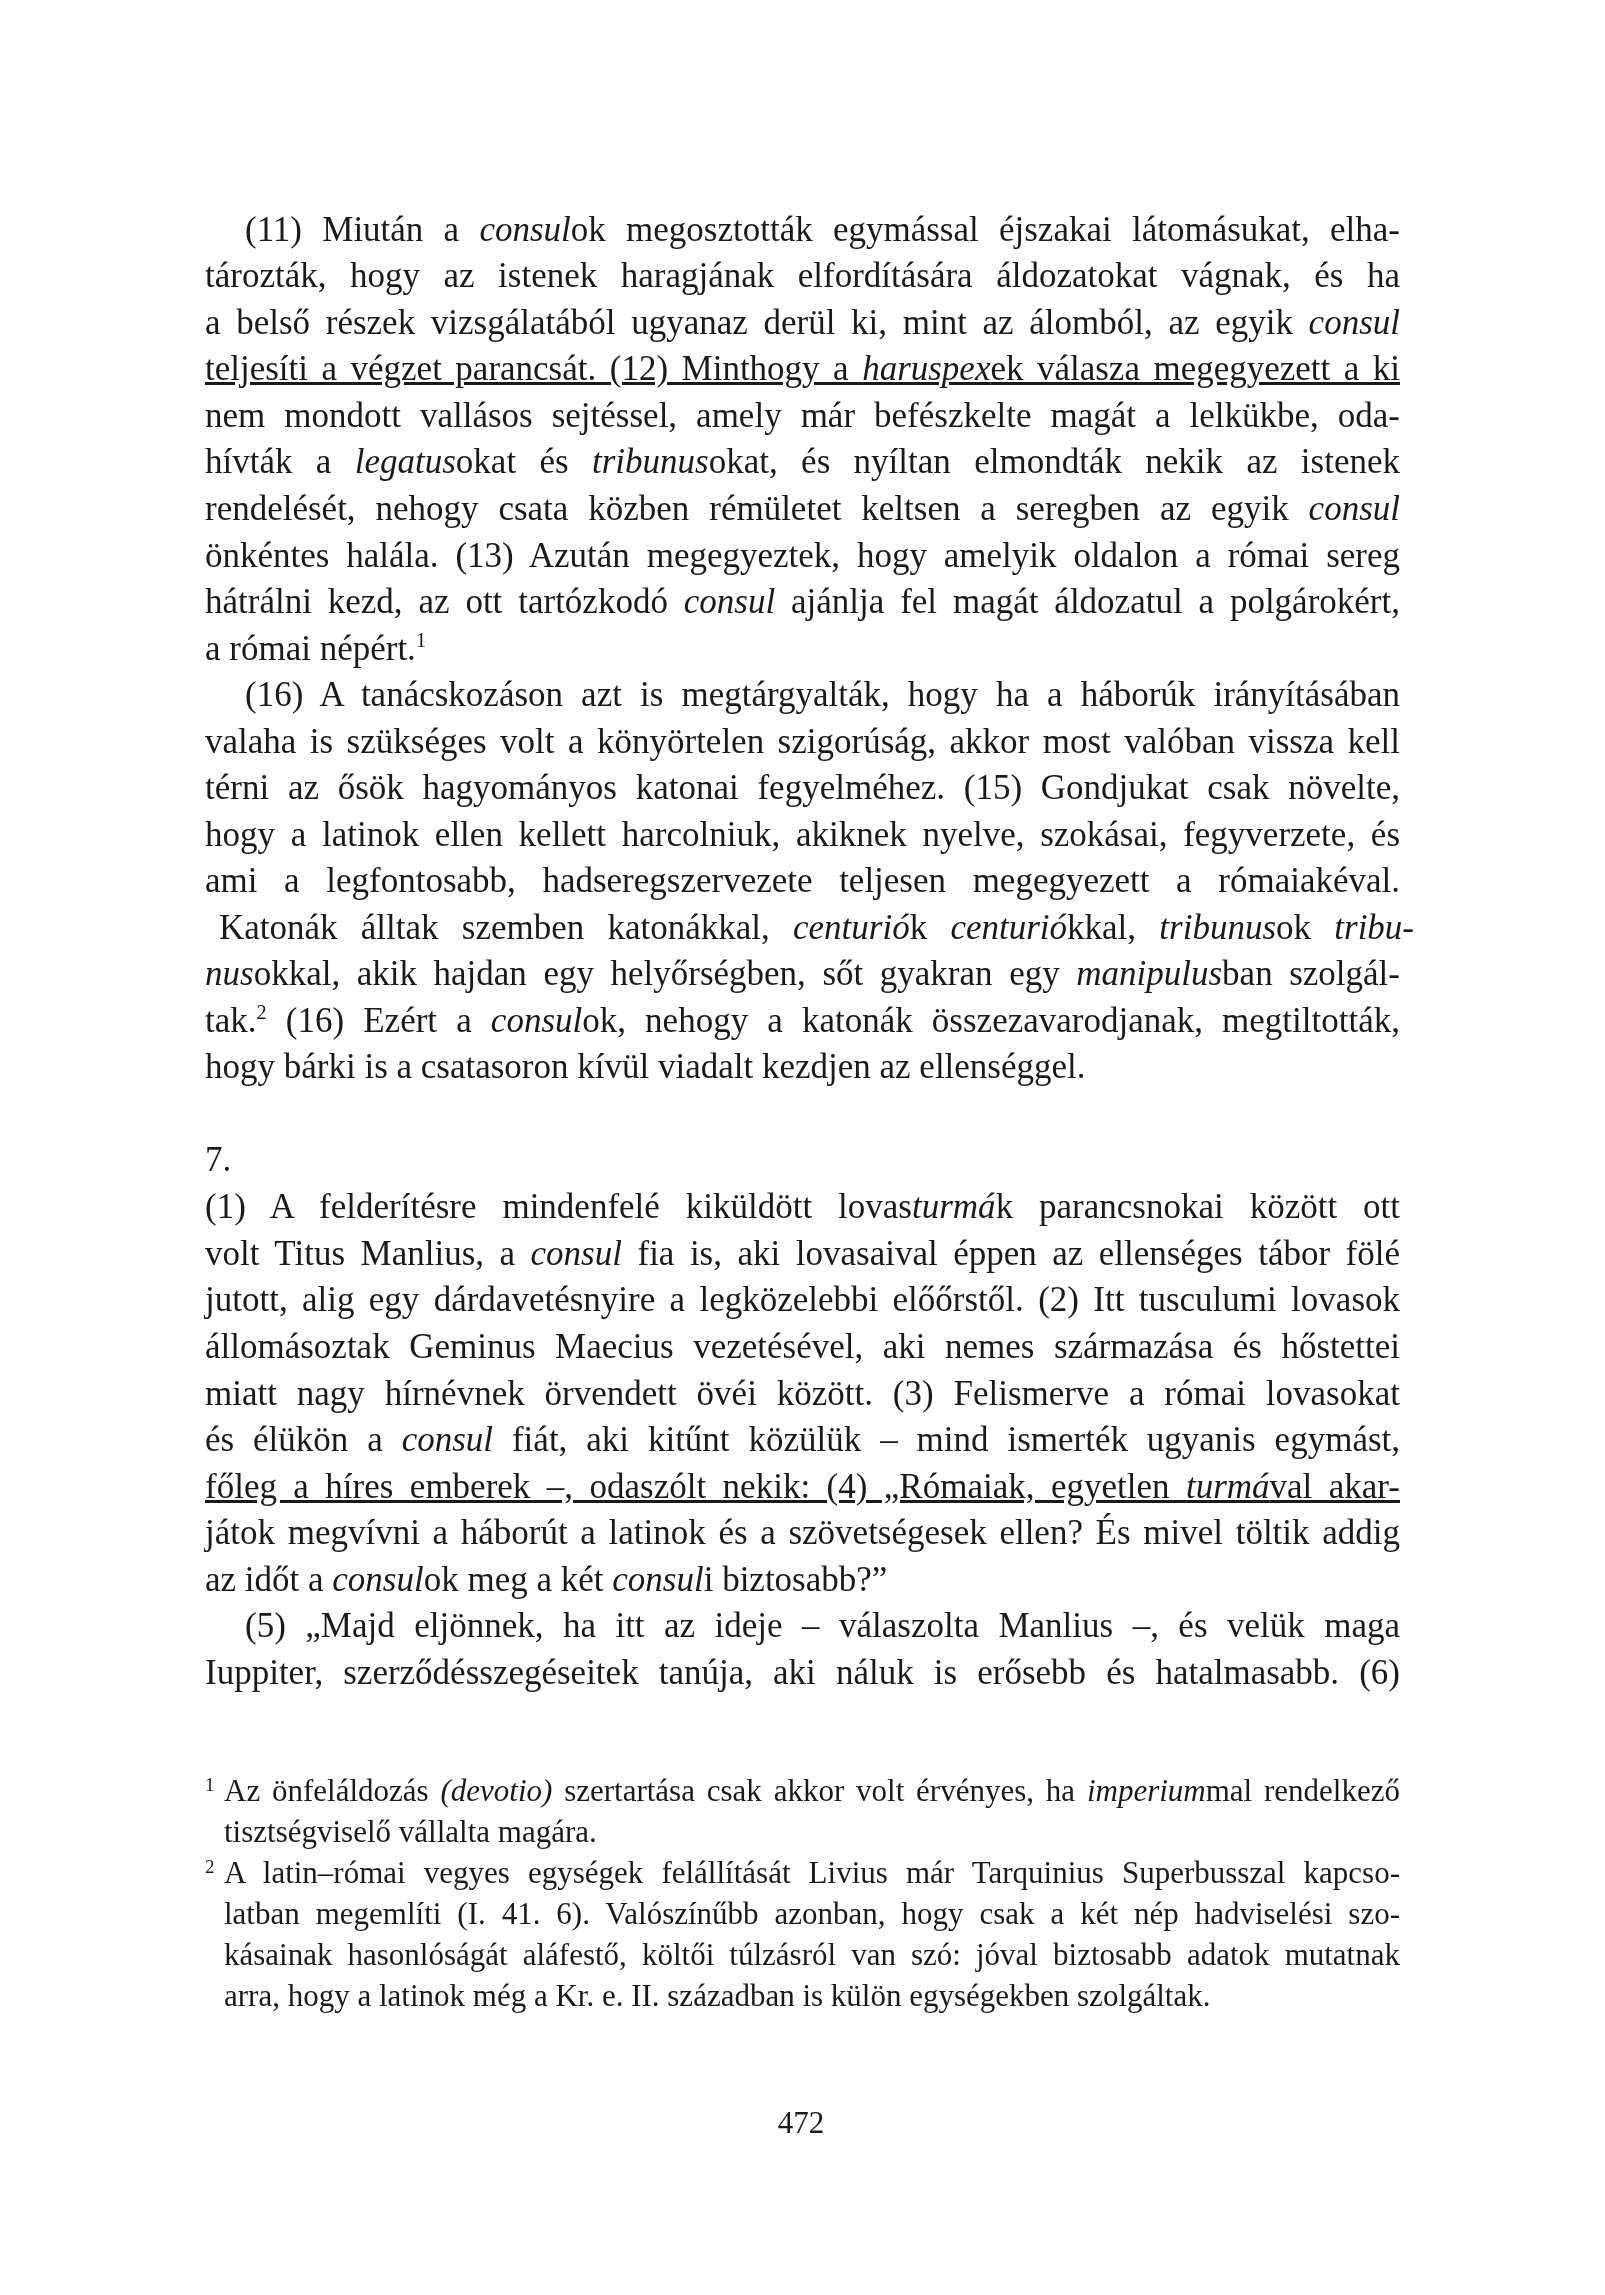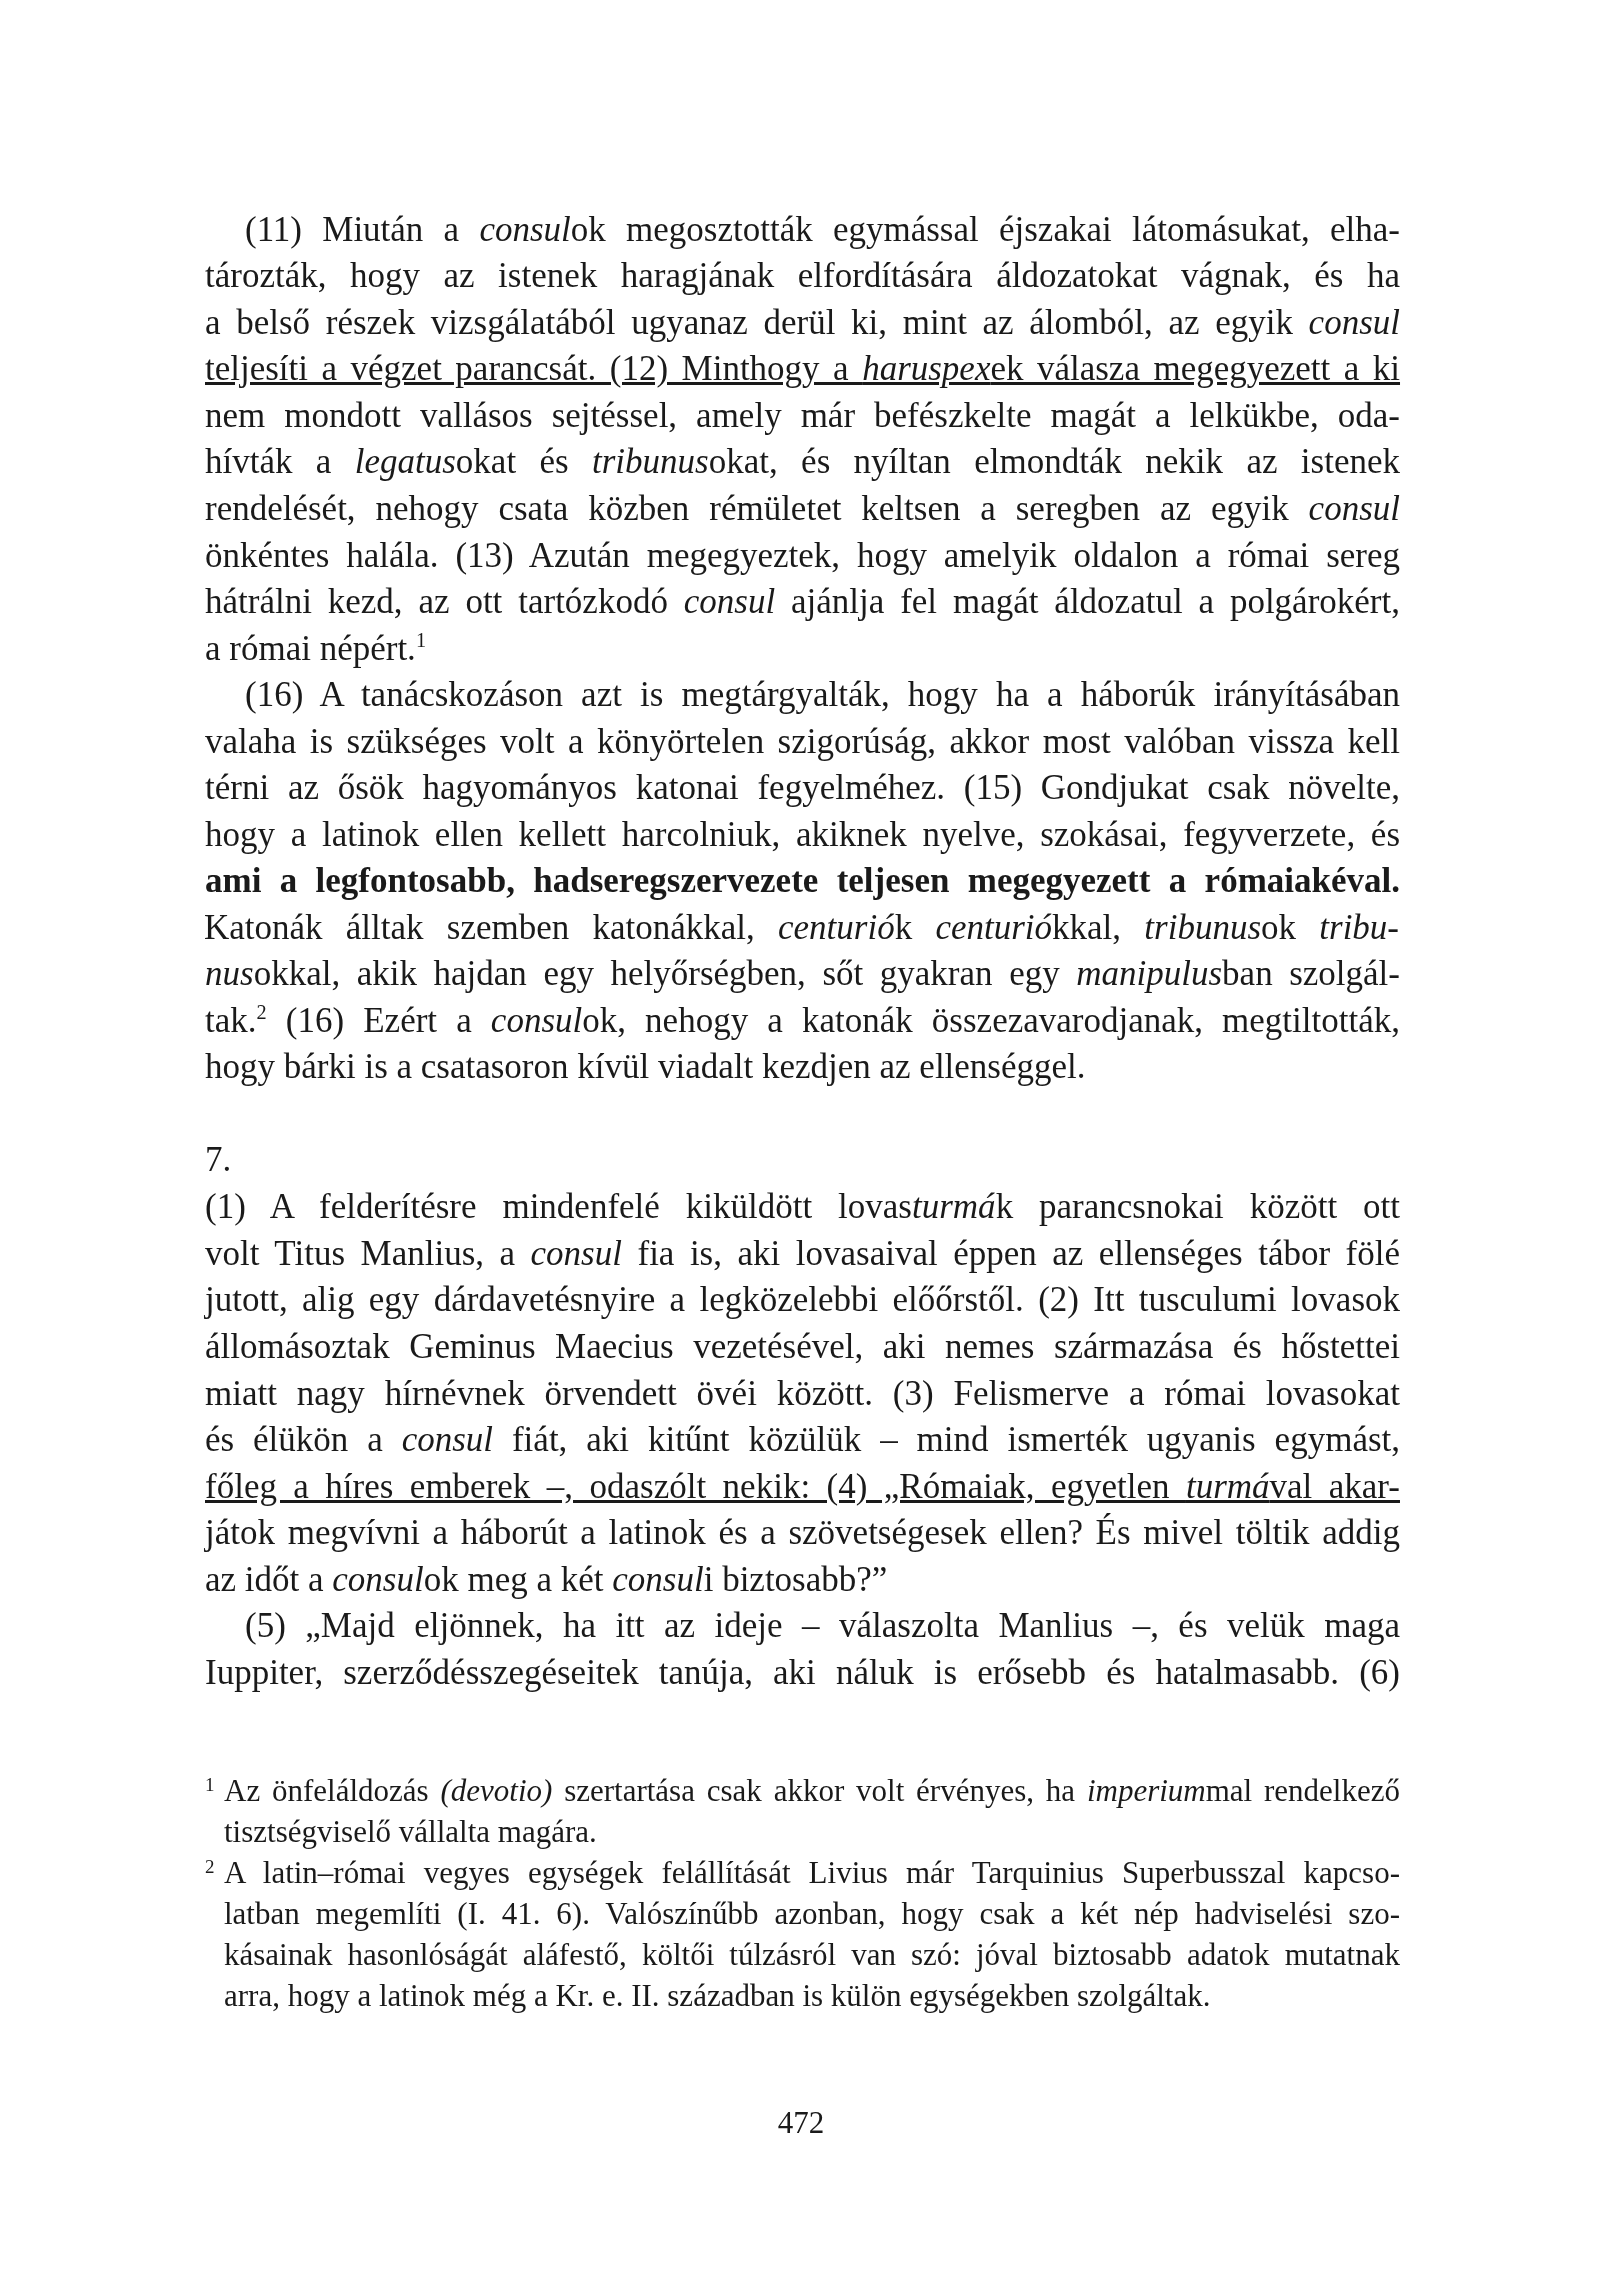--- a/index.html
+++ b/index.html
@@ -63,24 +63,24 @@
       </div>
       <div class="line body justify" style="font-size: 35px; top: 724px; left: 205px; width: 1195px;">
         <span class="inner" style=""><span class="seg-r">valaha is szükséges volt a könyörtelen szigorúság, akkor most valóban vissza kell</span></span>
       </div>
       <div class="line body justify" style="font-size: 35px; top: 770px; left: 205px; width: 1195px;">
         <span class="inner" style=""><span class="seg-r">térni az ősök hagyományos katonai fegyelméhez. (15) Gondjukat csak növelte,</span></span>
       </div>
       <div class="line body justify" style="font-size: 35px; top: 817px; left: 205px; width: 1195px;">
         <span class="inner" style=""><span class="seg-r">hogy a latinok ellen kellett harcolniuk, akiknek nyelve, szokásai, fegyverzete, és</span></span>
       </div>
-      <div class="line body justify" style="font-size: 35px; top: 863px; left: 205px; width: 1195px; font-weight: bold;">
+      <div class="line body justify" style="font-size: 35px; top: 863px; left: 205px; width: 1195px;">
         <span class="inner" style=""><span class="seg-r">ami a legfontosabb, hadseregszervezete teljesen megegyezett a rómaiakéval.</span></span>
       </div>
-      <div class="line body justify" style="font-size: 35px; top: 910px; left: 204px; width: 1195px;">
+      <div class="line body justify" style="font-size: 35px; top: 910px; left: 219px; width: 1195px;">
         <span class="inner" style=""><span class="seg-r">Katonák álltak szemben katonákkal, </span><span class="seg-i">centurió</span><span class="seg-r">k </span><span class="seg-i">centurió</span><span class="seg-r">kkal, </span><span class="seg-i">tribunus</span><span class="seg-r">ok </span><span class="seg-i">tribu-</span></span>
       </div>
       <div class="line body justify" style="font-size: 35px; top: 956px; left: 205px; width: 1195px;">
         <span class="inner" style=""><span class="seg-i">nus</span><span class="seg-r">okkal, akik hajdan egy helyőrségben, sőt gyakran egy </span><span class="seg-i">manipulus</span><span class="seg-r">ban szolgál-</span></span>
       </div>
       <div class="line body justify" style="font-size: 35px; top: 1003px; left: 205px; width: 1195px;">
         <span class="inner" style=""><span class="seg-r">tak.</span><span class="seg-sup">2</span><span class="seg-r"> (16) Ezért a </span><span class="seg-i">consul</span><span class="seg-r">ok, nehogy a katonák összezavarodjanak, megtiltották,</span></span>
       </div>
       <div class="line body" style="font-size: 35px; top: 1049px; left: 205px; width: 1195px;"><span class="inner" style=""><span class="seg-r">hogy bárki is a csatasoron kívül viadalt kezdjen az ellenséggel.</span></span></div>
     </div>

